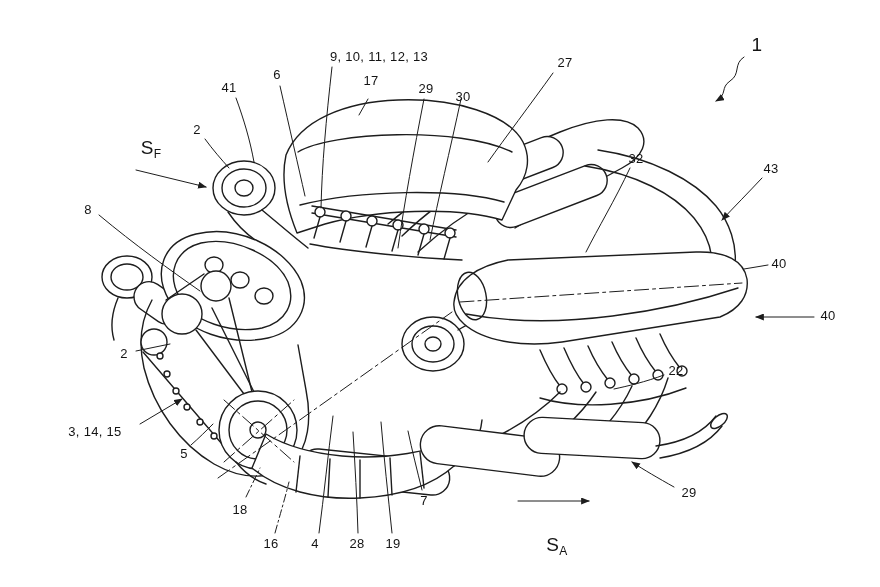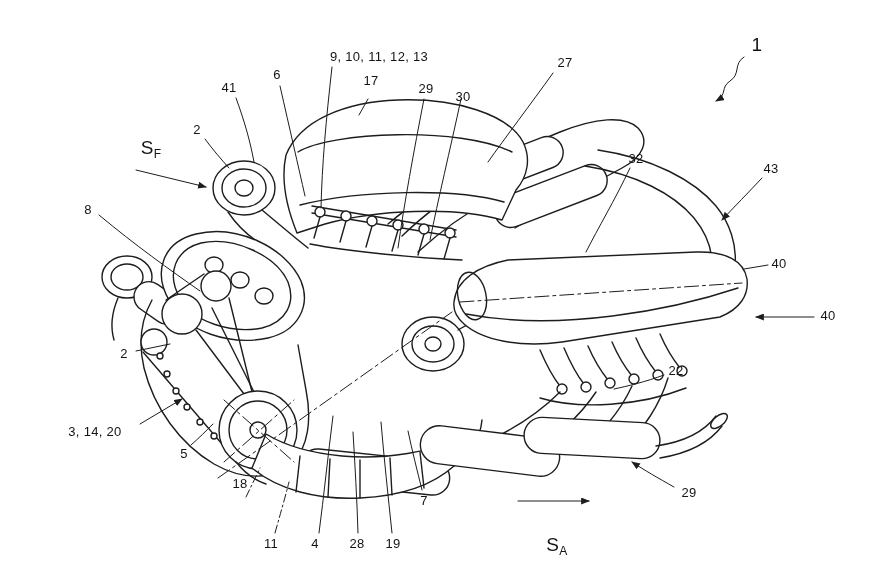--- a/index.html
+++ b/index.html
@@ -225,24 +225,24 @@
   <span class="ref" style="left:463px;top:96px">30</span>
   <span class="ref" style="left:565px;top:62px">27</span>
   <span class="ref" style="left:636px;top:158px">32</span>
   <span class="ref" style="left:771px;top:168px">43</span>
   <span class="ref" style="left:779px;top:263px">40</span>
   <span class="ref" style="left:828px;top:315px">40</span>
   <span class="ref" style="left:676px;top:370px">22</span>
   <span class="ref" style="left:689px;top:492px">29</span>
   <span class="ref" style="left:88px;top:209px">8</span>
   <span class="ref" style="left:124px;top:353px">2</span>
-  <span class="ref" style="left:95px;top:431px">3, 14, 20</span>
+  <span class="ref" style="left:95px;top:431px">3, 14, 15</span>
   <span class="ref" style="left:184px;top:453px">5</span>
-  <span class="ref" style="left:240px;top:483px">18</span>
-  <span class="ref" style="left:271px;top:543px">11</span>
+  <span class="ref" style="left:240px;top:509px">18</span>
+  <span class="ref" style="left:271px;top:543px">16</span>
   <span class="ref" style="left:315px;top:543px">4</span>
   <span class="ref" style="left:357px;top:543px">28</span>
   <span class="ref" style="left:393px;top:543px">19</span>
   <span class="ref" style="left:424px;top:500px">7</span>
 
   <span class="ref big" style="left:151px;top:149px"><span>S</span><sub>F</sub></span>
   <span class="ref big" style="left:557px;top:546px"><span>S</span><sub>A</sub></span>
 
 </div>
 

